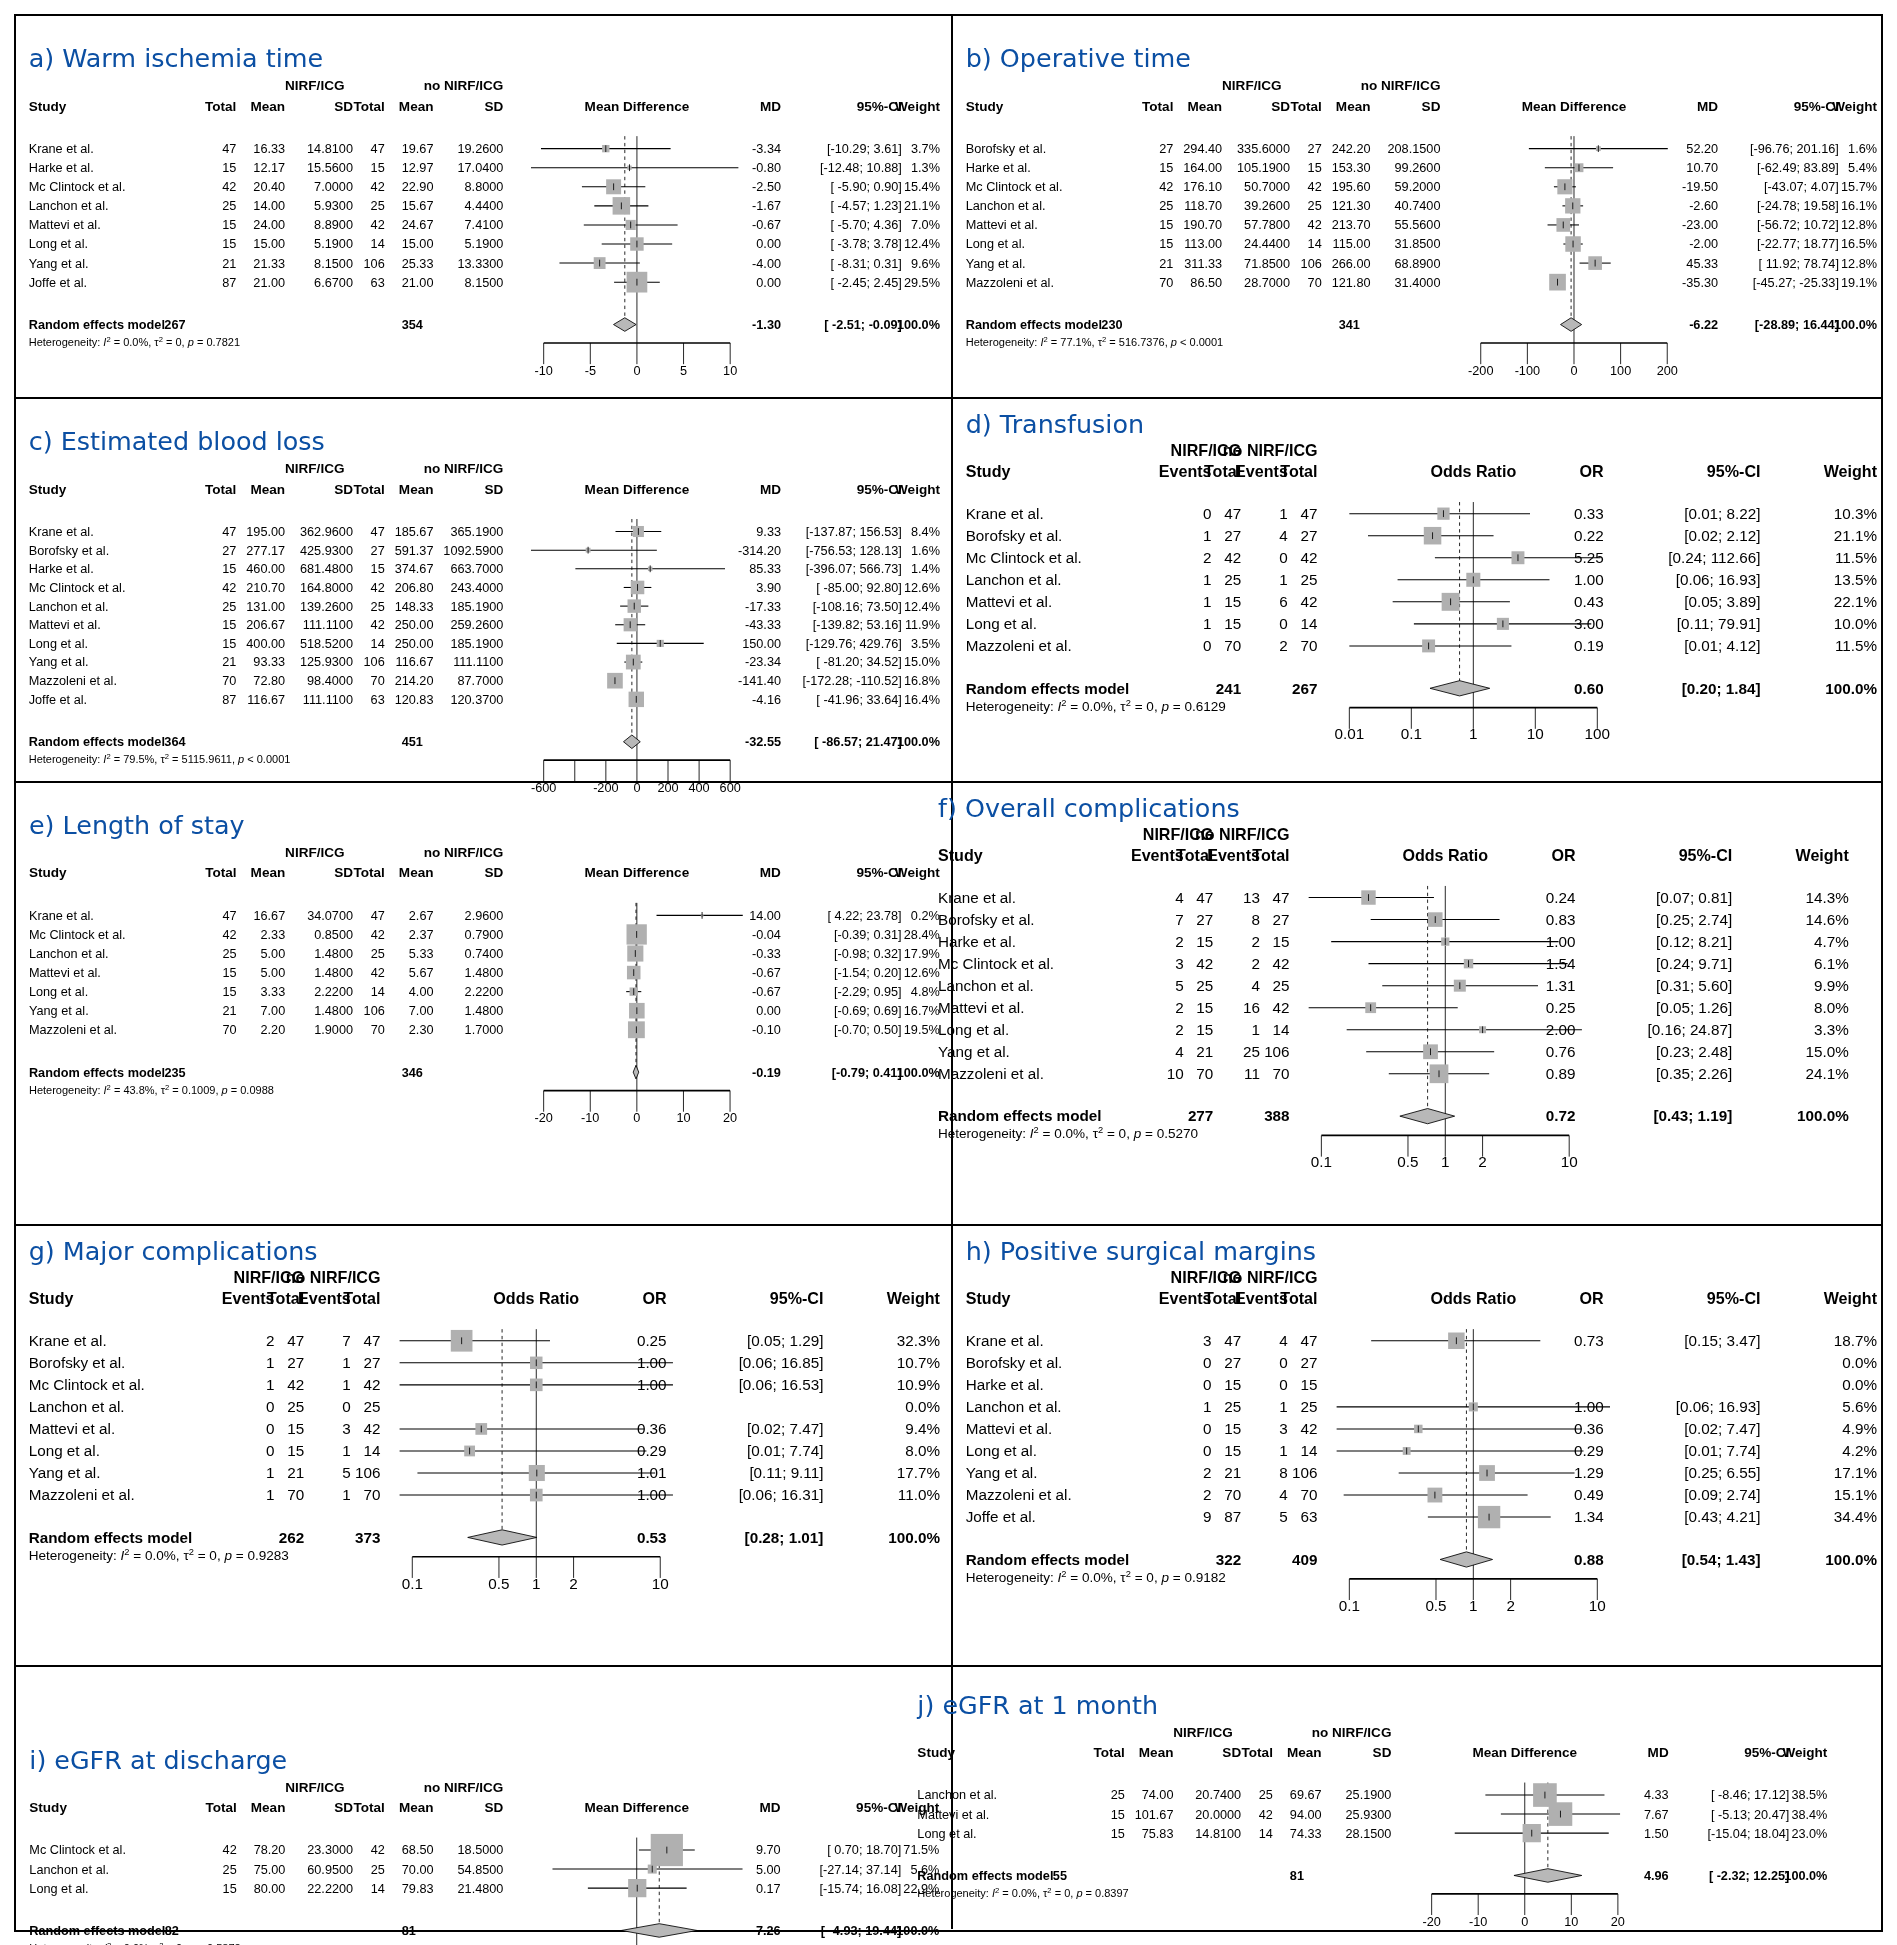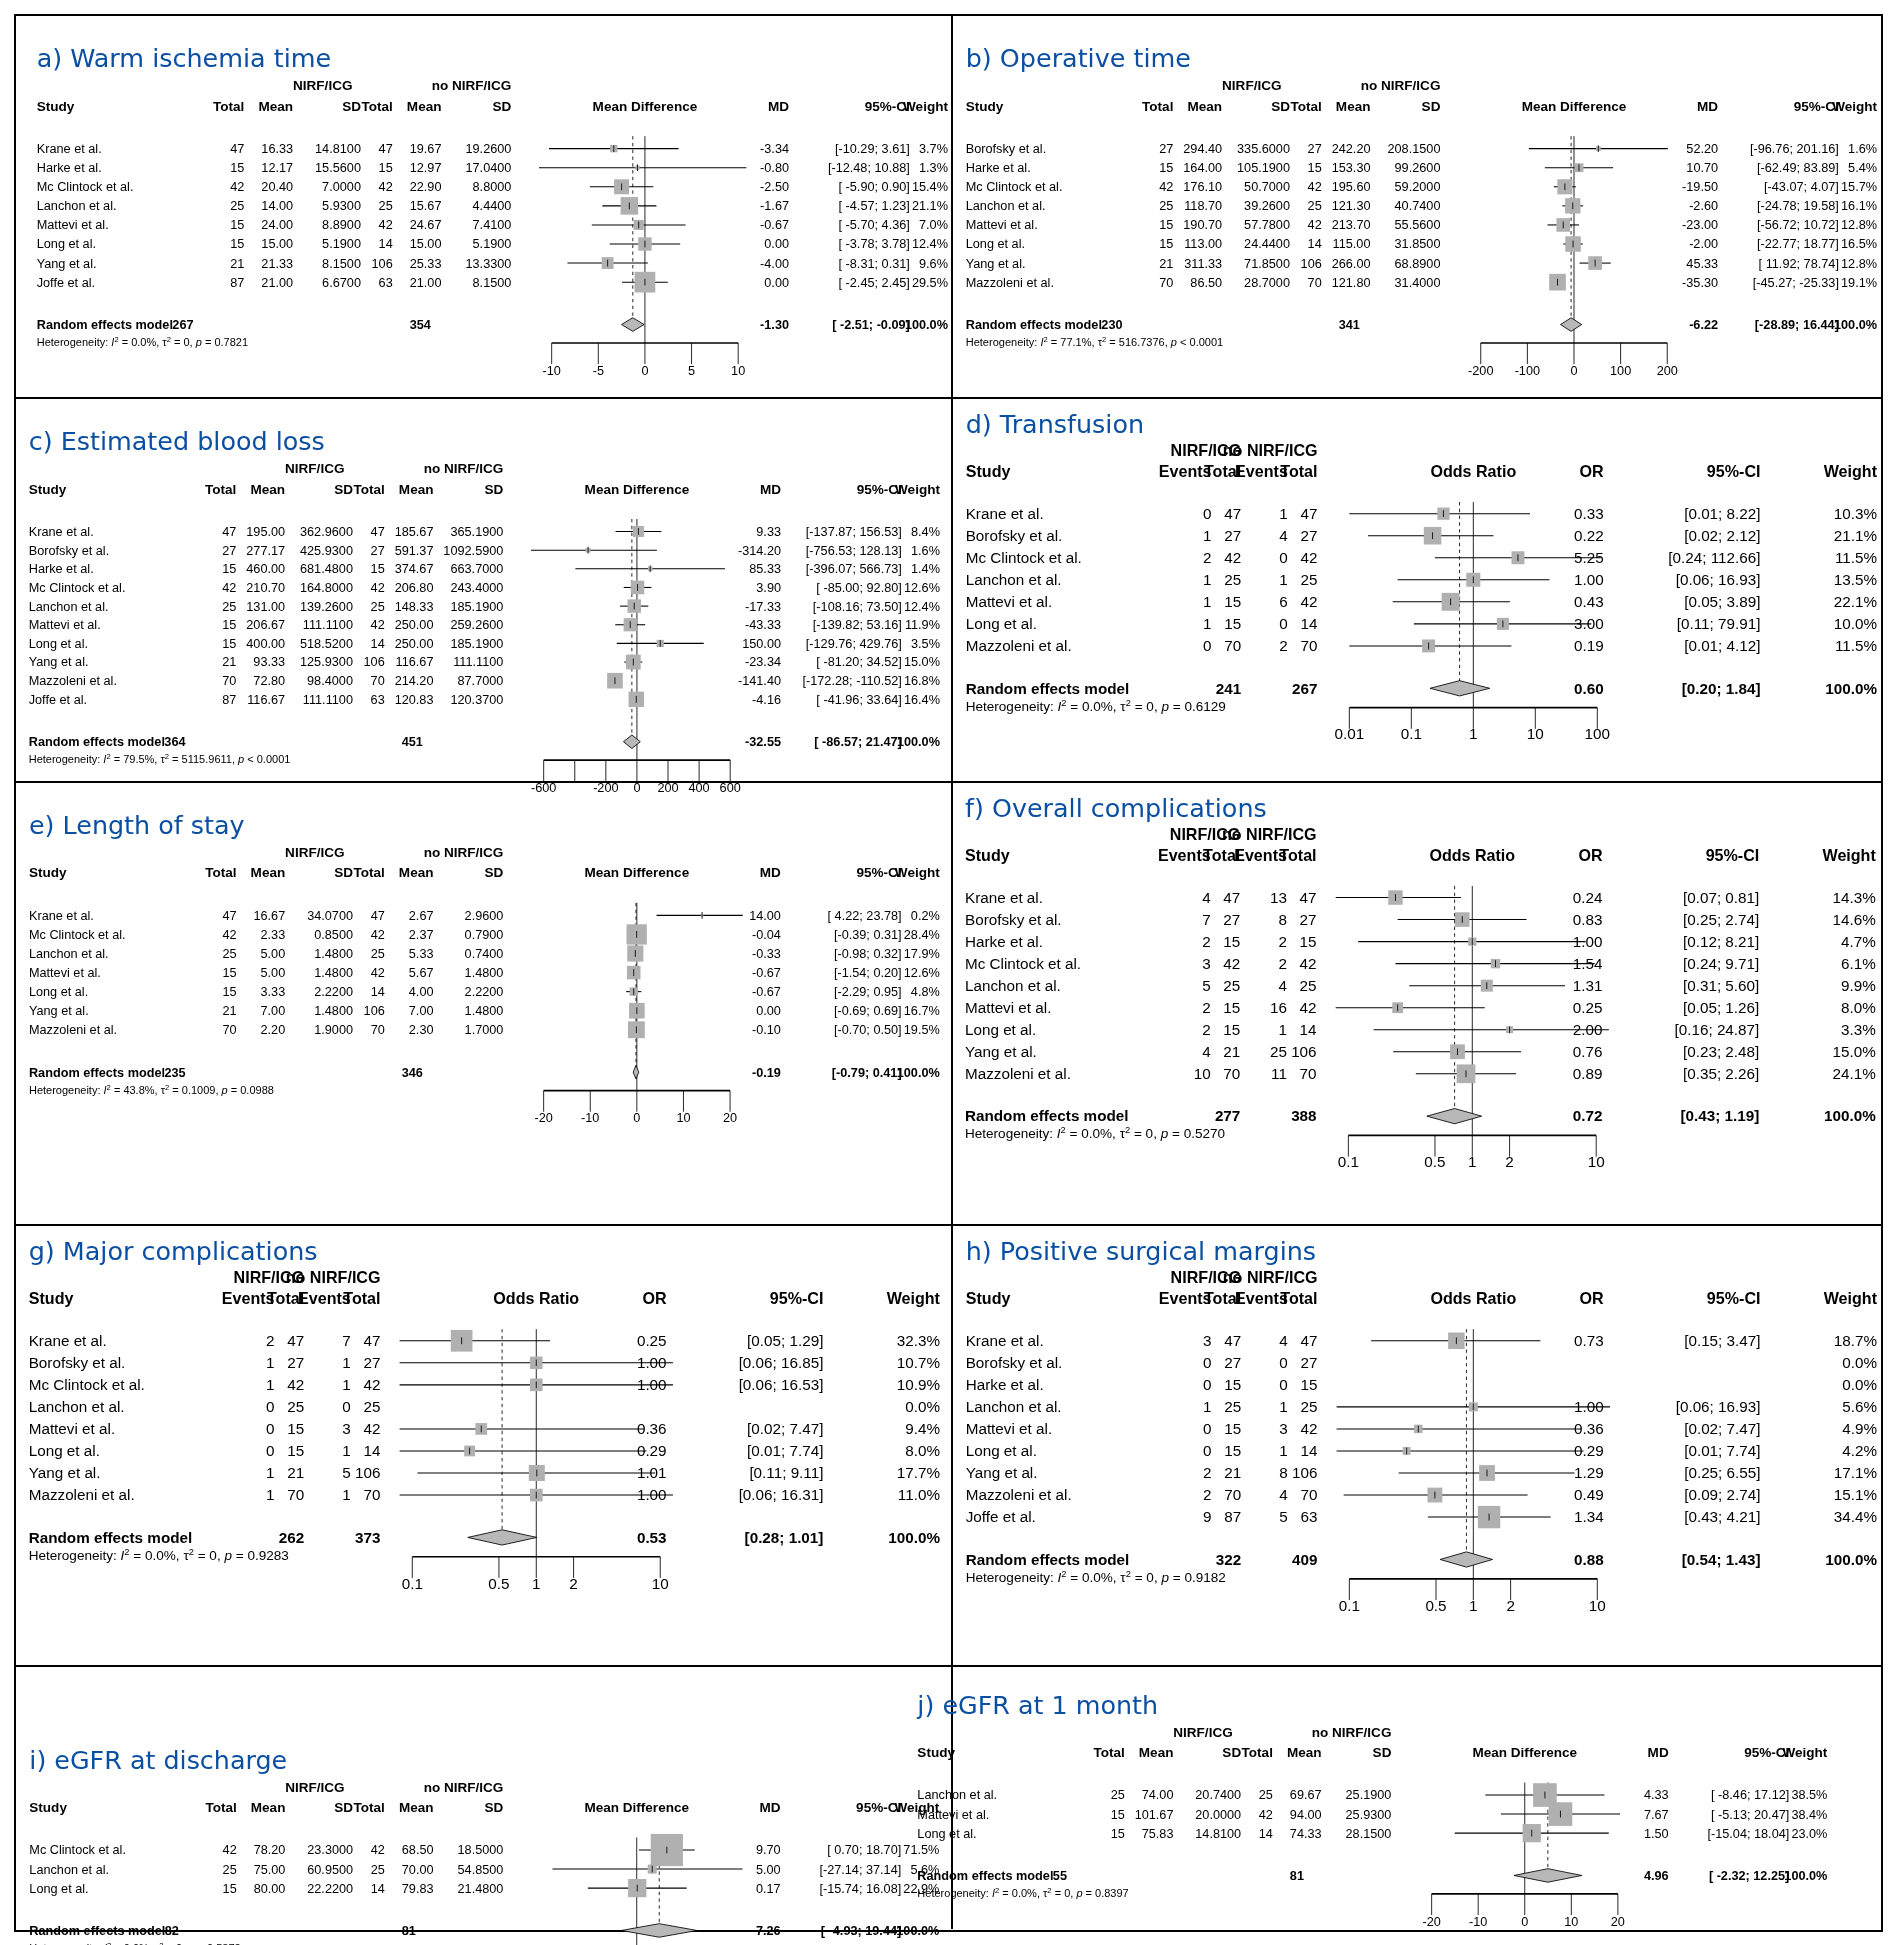--- a/index.html
+++ b/index.html
@@ -16,21 +16,21 @@
 </head>
 <body>
 
 <div id="figure">
   <div class="vline" style="left:935px; top:0; height:1913px;"></div>
   <div class="hline" style="left:0; top:381px; width:1865px;"></div>
   <div class="hline" style="left:0; top:765px; width:1865px;"></div>
   <div class="hline" style="left:0; top:1208px; width:1865px;"></div>
   <div class="hline" style="left:0; top:1649px; width:1865px;"></div>
 
-  <div class="panel" style="left:0; top:0; width:935px; height:381px;margin-left:8px;">
+  <div class="panel" style="left:0; top:0; width:935px; height:381px;">
       <svg width="935" height="381" viewBox="0 0 2206 898">
         <text x="30" y="120" font-size="60" text-anchor="start" class="ptitle" fill="#0b4fa3">a) Warm ischemia time</text>
         <text x="775" y="175" font-size="32" text-anchor="end" class="hdr" font-weight="bold">NIRF/ICG</text>
         <text x="1150" y="175" font-size="32" text-anchor="end" class="hdr" font-weight="bold">no NIRF/ICG</text>
         <text x="30" y="223" font-size="32" text-anchor="start" class="hdr" font-weight="bold">Study</text>
         <text x="520" y="223" font-size="32" text-anchor="end" class="hdr" font-weight="bold">Total</text>
         <text x="635" y="223" font-size="32" text-anchor="end" class="hdr" font-weight="bold">Mean</text>
         <text x="795" y="223" font-size="32" text-anchor="end" class="hdr" font-weight="bold">SD</text>
         <text x="870" y="223" font-size="32" text-anchor="end" class="hdr" font-weight="bold">Total</text>
         <text x="985" y="223" font-size="32" text-anchor="end" class="hdr" font-weight="bold">Mean</text>
@@ -818,21 +818,21 @@
           <text x="1355" y="801" font-size="30" text-anchor="middle" class="cell">-10</text>
           <line x1="1465" y1="726" x2="1465" y2="776" stroke="#000" stroke-width="2"></line>
           <text x="1465" y="801" font-size="30" text-anchor="middle" class="cell">0</text>
           <line x1="1575" y1="726" x2="1575" y2="776" stroke="#000" stroke-width="2"></line>
           <text x="1575" y="801" font-size="30" text-anchor="middle" class="cell">10</text>
           <line x1="1685" y1="726" x2="1685" y2="776" stroke="#000" stroke-width="2"></line>
           <text x="1685" y="801" font-size="30" text-anchor="middle" class="cell">20</text>
         </g>
       </svg>
     </div>
-  <div class="panel" style="left:936px; top:767px; width:930px; height:441px;">
+  <div class="panel" style="left:909px; top:767px; width:930px; height:441px;">
       <svg width="930" height="441" viewBox="0 0 2194 1041">
         <text x="30" y="80" font-size="60" text-anchor="start" class="ptitle" fill="#0b4fa3">f) Overall complications</text>
         <text x="680" y="135" font-size="38" text-anchor="end" class="hdr" font-weight="bold">NIRF/ICG</text>
         <text x="860" y="135" font-size="38" text-anchor="end" class="hdr" font-weight="bold">no NIRF/ICG</text>
         <text x="30" y="183" font-size="38" text-anchor="start" class="hdr" font-weight="bold">Study</text>
         <text x="610" y="183" font-size="38" text-anchor="end" class="hdr" font-weight="bold">Events</text>
         <text x="680" y="183" font-size="38" text-anchor="end" class="hdr" font-weight="bold">Total</text>
         <text x="790" y="183" font-size="38" text-anchor="end" class="hdr" font-weight="bold">Events</text>
         <text x="860" y="183" font-size="38" text-anchor="end" class="hdr" font-weight="bold">Total</text>
         <text x="1227.5" y="183" font-size="38" text-anchor="middle" class="hdr" font-weight="bold">Odds Ratio</text>

